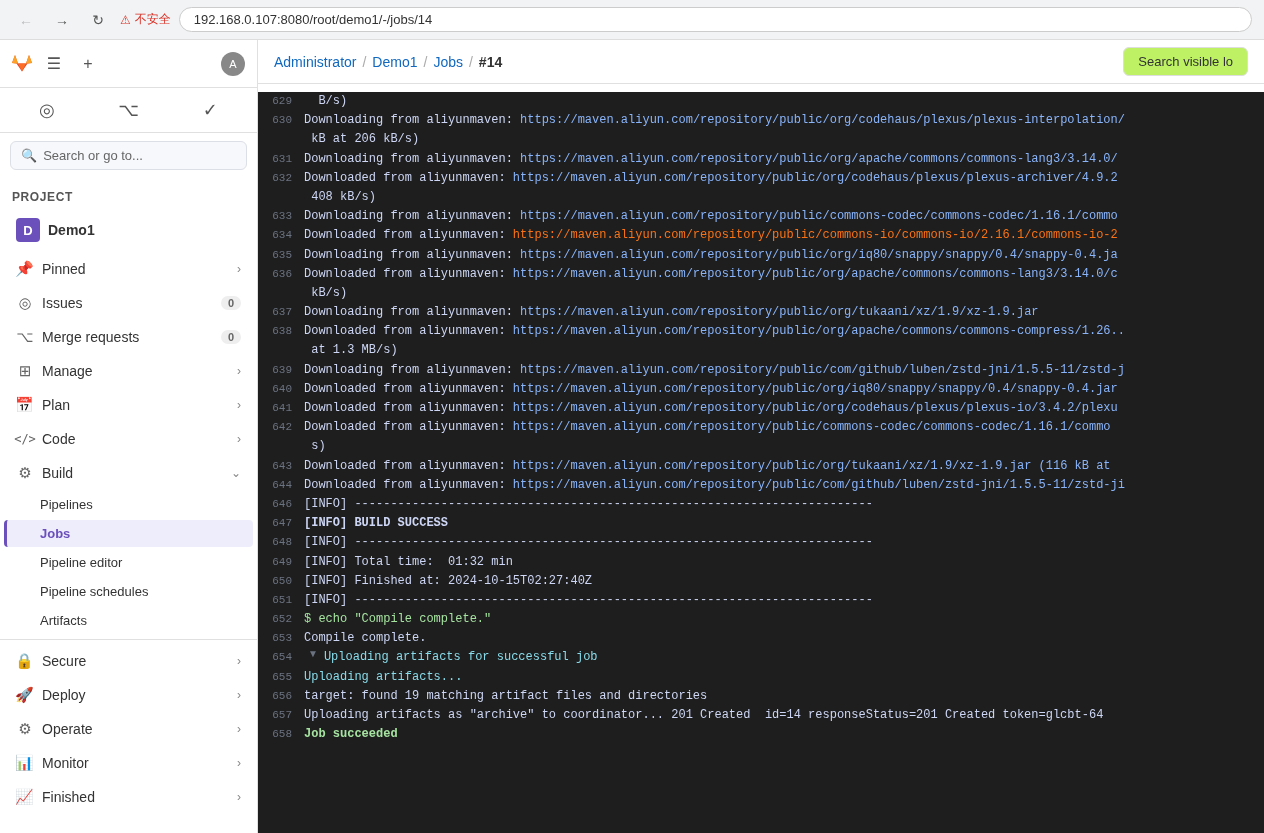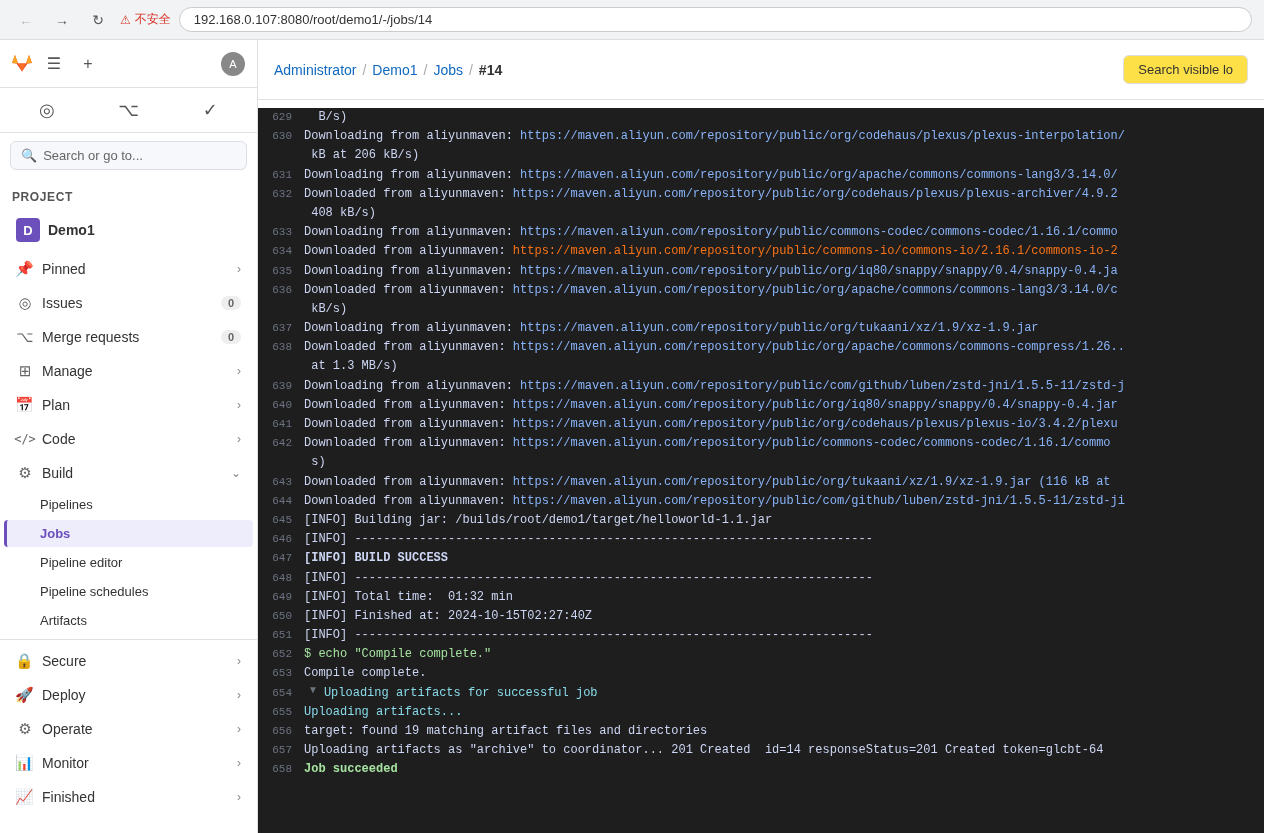--- a/index.html
+++ b/index.html
@@ -166,21 +166,21 @@
     
     .main-content {
       flex: 1;
       display: flex;
       flex-direction: column;
       overflow: hidden;
     }
 
     
     .top-header {
-      height: 60px;
+      height: 44px;
       display: flex;
       align-items: center;
       padding: 0 16px;
       border-bottom: 1px solid #e0e0e0;
       background: #fff;
       gap: 8px;
     }
     .breadcrumb {
       display: flex;
       align-items: center;
@@ -192,21 +192,21 @@
     .breadcrumb a {
       color: #1068bf;
       text-decoration: none;
       cursor: pointer;
     }
     .breadcrumb-sep { color: #aaa; }
     .breadcrumb-current { color: #333; font-weight: 600; }
 
     .search-visible-btn {
       padding: 6px 14px;
-      background: #fde047;
+      background: #bef264;
       border: 1px solid #ddd;
       border-radius: 6px;
       font-size: 13px;
       color: #333;
       cursor: pointer;
       display: flex; align-items: center; gap: 6px;
     }
 
     
     .job-log {
@@ -515,24 +515,20 @@
         </div>
         <div class="log-line">
           <span class="line-num">643</span>
           <span class="line-content">Downloaded from aliyunmaven: <a style="color: rgb(137, 180, 250);">https://maven.aliyun.com/repository/public/org/tukaani/xz/1.9/xz-1.9.jar (116 kB at</a></span>
         </div>
         <div class="log-line">
           <span class="line-num">644</span>
           <span class="line-content">Downloaded from aliyunmaven: <a style="color: rgb(137, 180, 250);">https://maven.aliyun.com/repository/public/com/github/luben/zstd-jni/1.5.5-11/zstd-ji</a></span>
         </div>
         <div class="log-line">
-          <span class="line-num">645</span>
-          <span class="line-content">[INFO] Building jar: /builds/root/demo1/target/helloworld-1.1.jar</span>
-        </div>
-        <div class="log-line">
           <span class="line-num">646</span>
           <span class="line-content">[INFO] ------------------------------------------------------------------------</span>
         </div>
         <div class="log-line">
           <span class="line-num">647</span>
           <span class="line-content bold">[INFO] BUILD SUCCESS</span>
         </div>
         <div class="log-line">
           <span class="line-num">648</span>
           <span class="line-content">[INFO] ------------------------------------------------------------------------</span>

